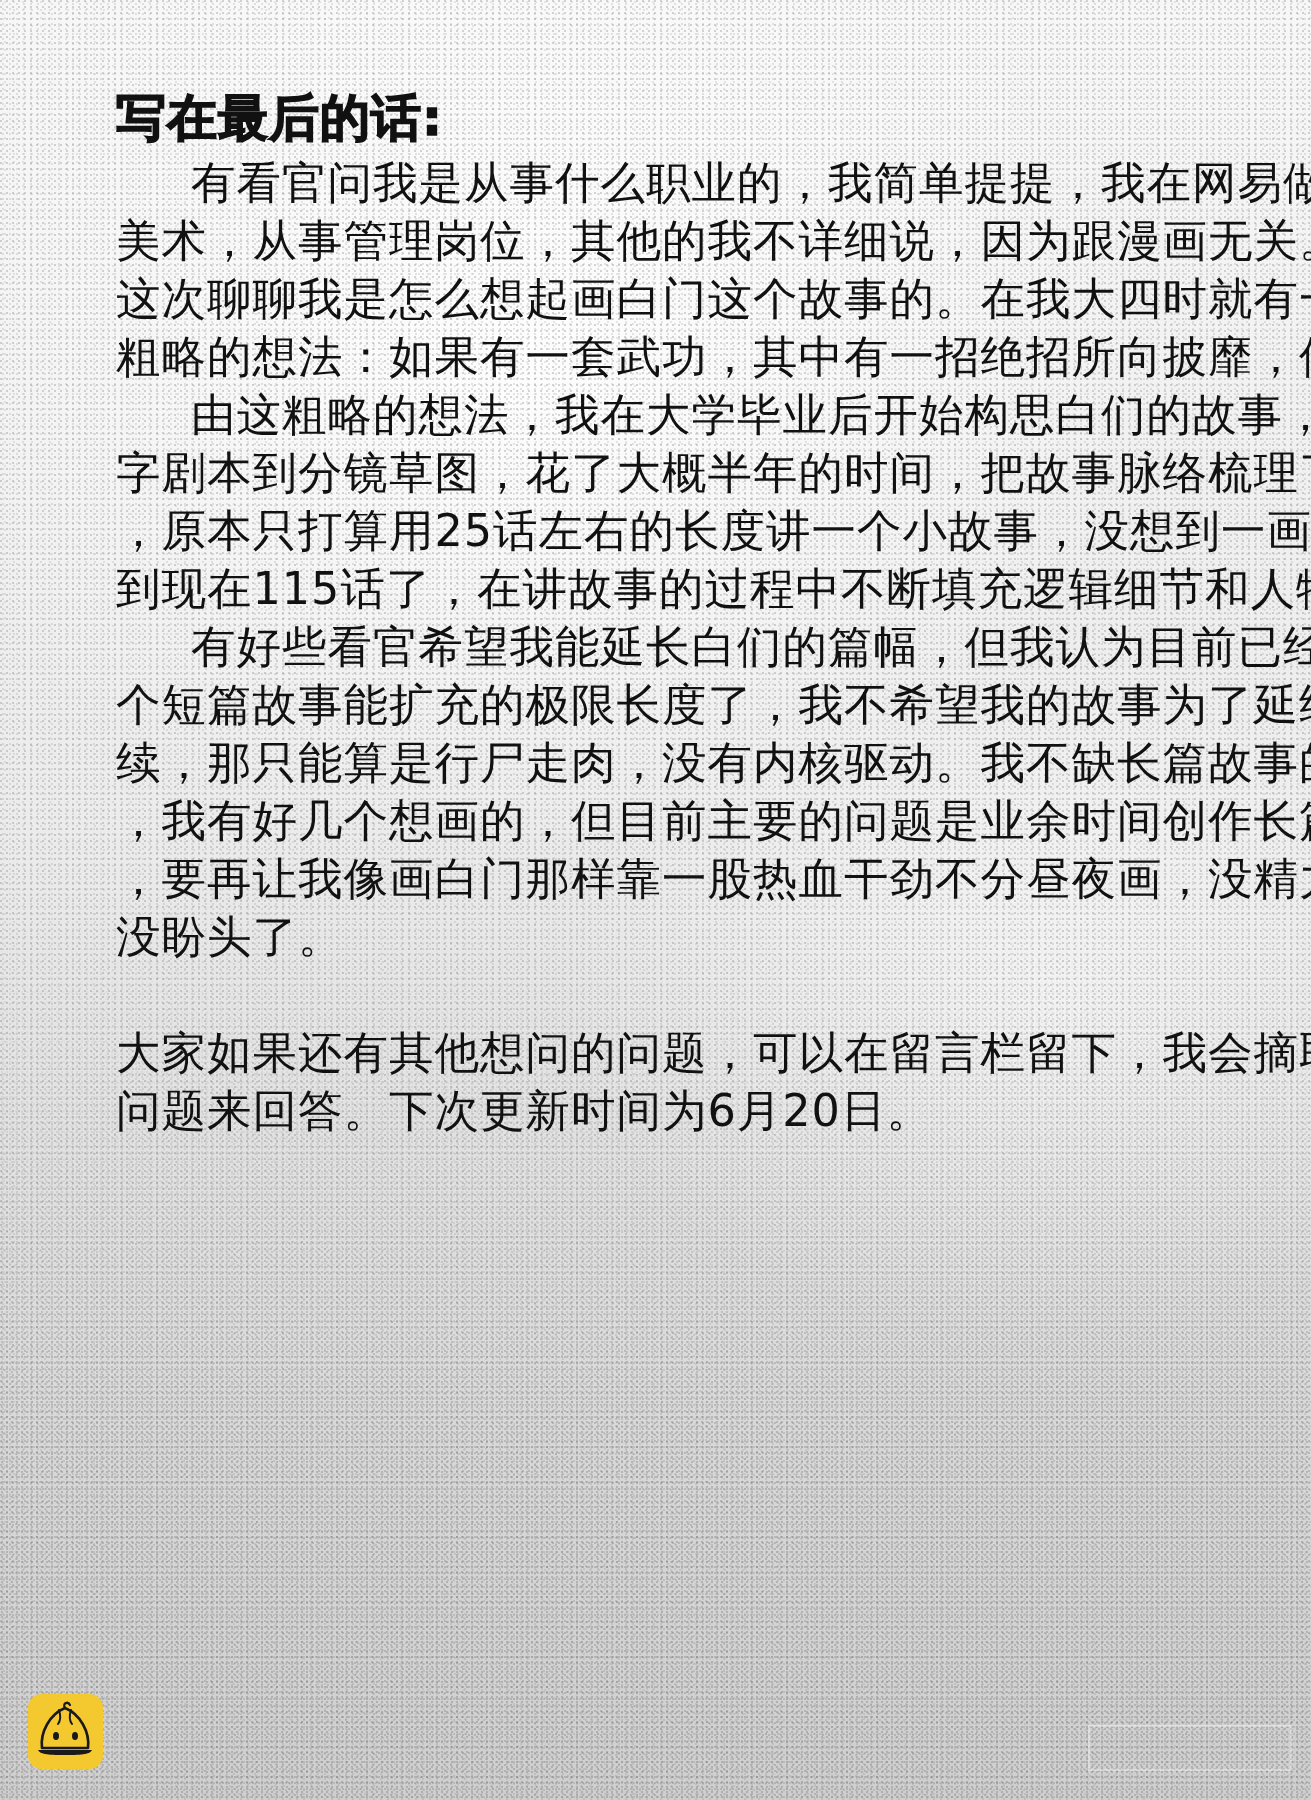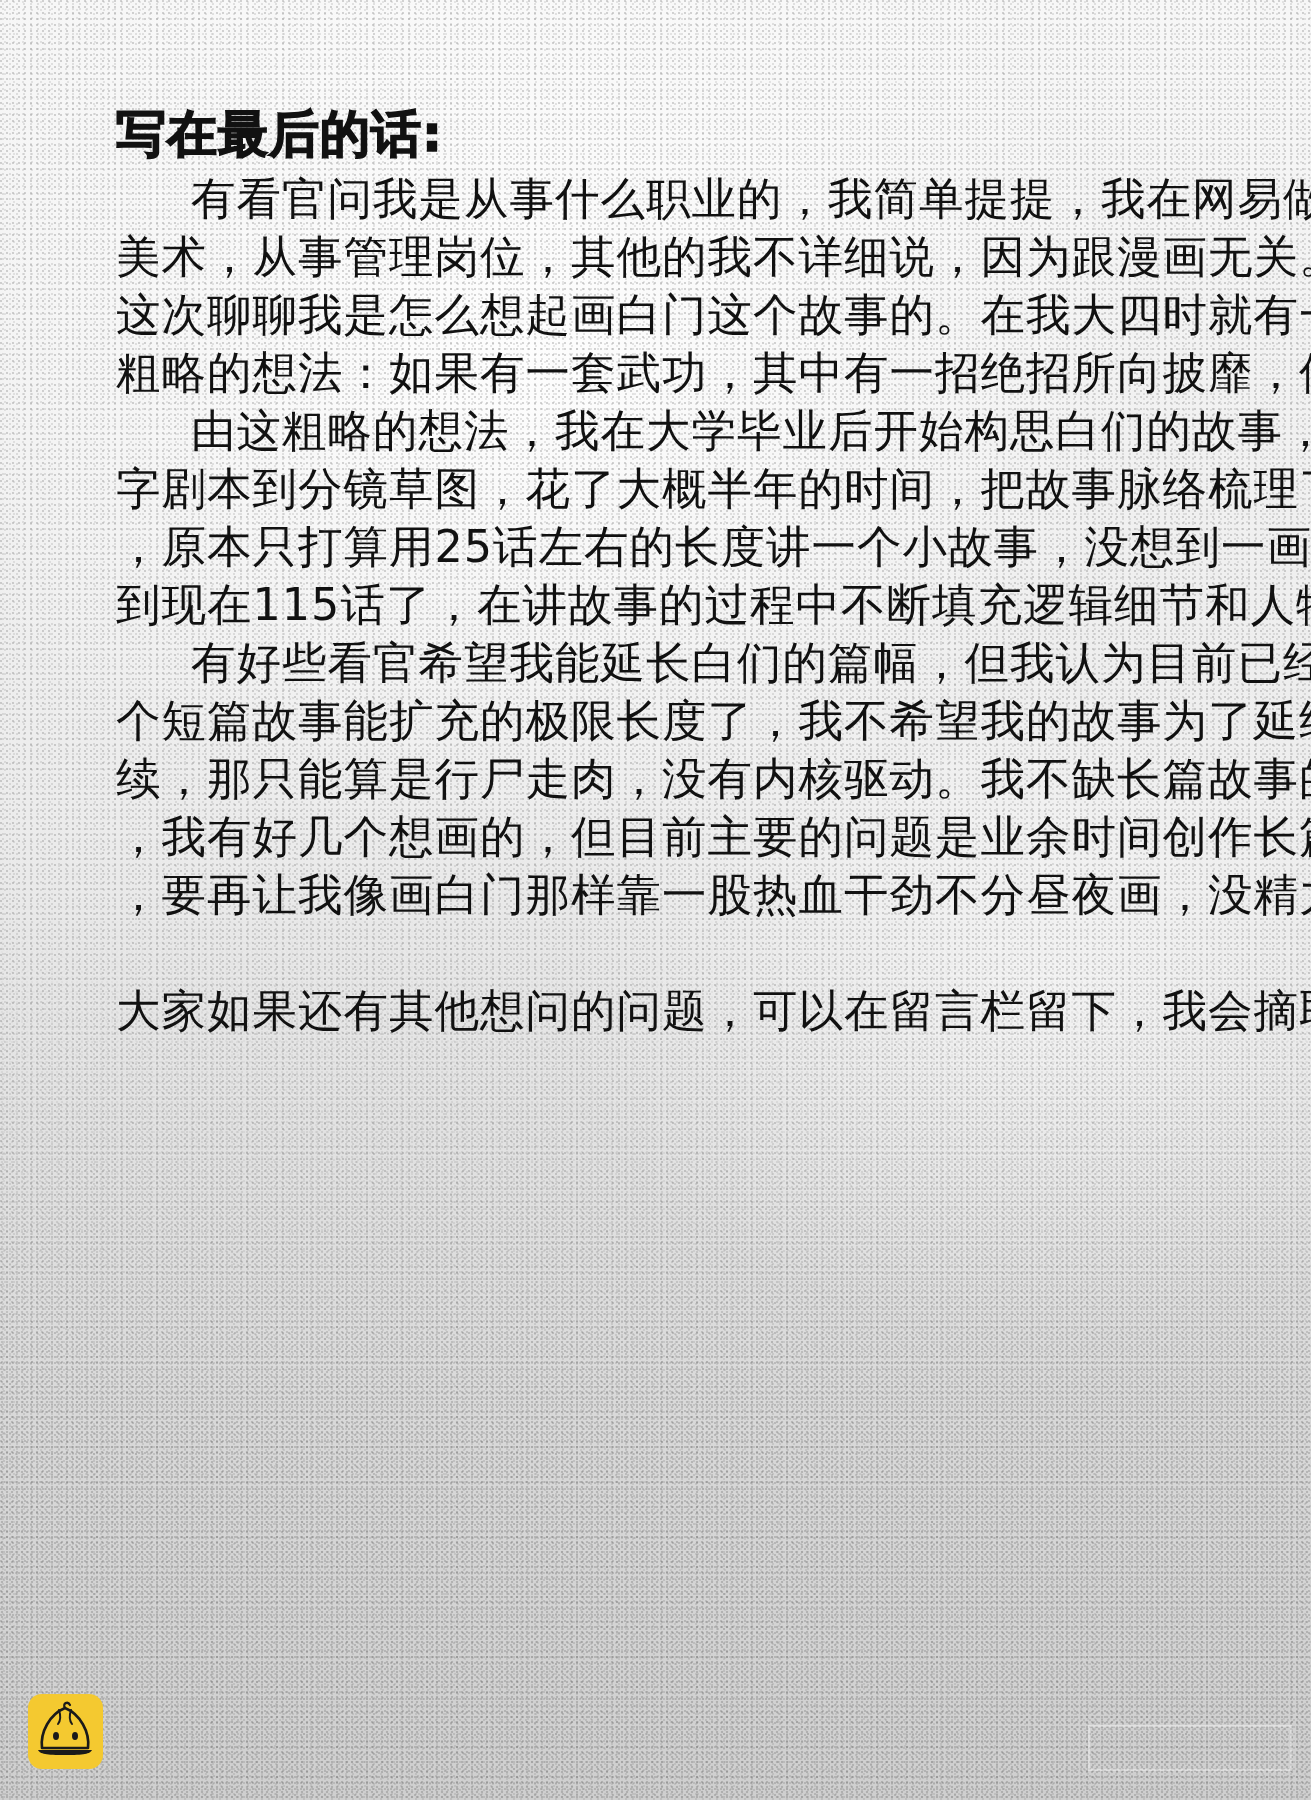--- a/index.html
+++ b/index.html
@@ -50,21 +50,21 @@
     left: 116px;
     top: 88px;
     width: 1100px;
     color: #111;
   }
   .title {
     font-family: "DejaVu Sans", "Liberation Sans", sans-serif;
     font-weight: 900;
     font-size: 50px;
     line-height: 60px;
-    margin: 16px 0 6px 0;
+    margin: 0 0 6px 0;
     letter-spacing: 1px;
     -webkit-text-stroke: 1.5px #111;
   }
   .para {
     margin: 0;
     font-size: 44.5px;
     line-height: 58px;
     letter-spacing: 1px;
     white-space: pre;
   }
@@ -130,27 +130,29 @@
     <p class="para">，原本只打算用25话左右的长度讲一个小故事，没想到一画下来就</p>
     <p class="para">到现在115话了，在讲故事的过程中不断填充逻辑细节和人物性格细</p>
   </div>
 
   <div>
     <p class="para indent">有好些看官希望我能延长白们的篇幅，但我认为目前已经是这</p>
     <p class="para">个短篇故事能扩充的极限长度了，我不希望我的故事为了延续而延</p>
     <p class="para">续，那只能算是行尸走肉，没有内核驱动。我不缺长篇故事的创意</p>
     <p class="para">，我有好几个想画的，但目前主要的问题是业余时间创作长篇很累</p>
     <p class="para">，要再让我像画白门那样靠一股热血干劲不分昼夜画，没精力，也</p>
+    <p class="para">没盼头了。</p>
   </div>
 
 
   <div class="gap"></div>
 
   <div>
     <p class="para">大家如果还有其他想问的问题，可以在留言栏留下，我会摘取一些</p>
+    <p class="para">问题来回答。下次更新时间为6月20日。</p>
   </div>
 </div>
 
 <div class="logo">
   <svg viewBox="0 0 75 75">
     <path d="M14 54 C12 38 22 20 37 14 C52 20 62 38 60 54 Z" fill="#f4c930" stroke="#1a1a1a" stroke-width="2.6" stroke-linejoin="round"></path>
     <path d="M37 14 C34 9 40 7 42 11" fill="none" stroke="#1a1a1a" stroke-width="2.2" stroke-linecap="round"></path>
     <path d="M31 16 C33 22 33 26 30 30" fill="none" stroke="#1a1a1a" stroke-width="2" stroke-linecap="round"></path>
     <path d="M43 16 C41 22 41 26 44 30" fill="none" stroke="#1a1a1a" stroke-width="2" stroke-linecap="round"></path>
     <ellipse cx="28" cy="42" rx="3" ry="4" fill="#1a1a1a"></ellipse>

